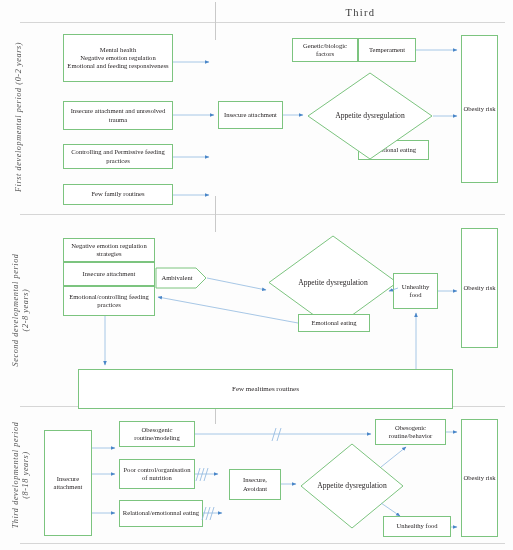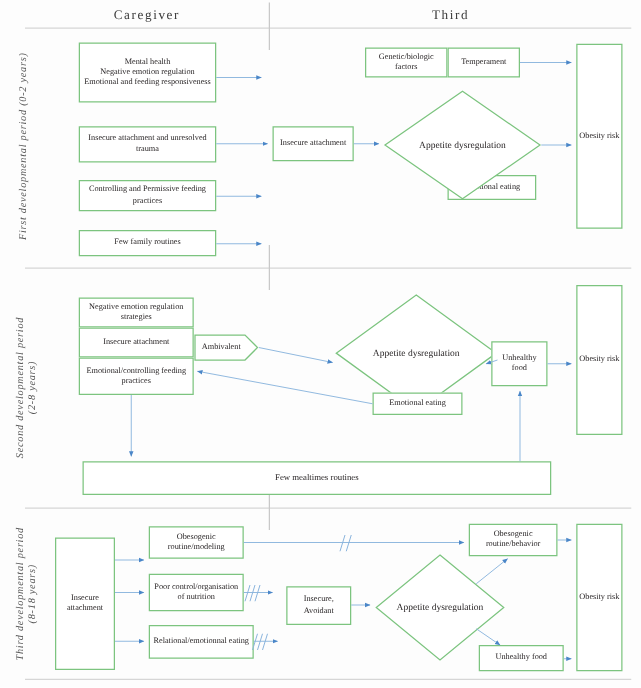--- a/index.html
+++ b/index.html
@@ -37,21 +37,20 @@
             pointer-events:none;overflow:visible;}
   .ln{stroke:#8ab4dd;stroke-width:.75px;fill:none;}
   .tick{stroke:#8ab4dd;stroke-width:.8px;fill:none;}
   .ah{fill:#4a86c8;}
 </style>
 </head>
 <body>
 
 <div id="root">
 
-  <div class="hdr" style="left:20px;top:7px;width:195px;">Caregiver</div>
   <div class="hdr" style="left:216px;top:7px;width:289px;">Third</div>
 
   <div class="hline" style="top:22px;"></div>
   <div class="hline" style="top:214px;"></div>
   <div class="hline" style="top:406px;"></div>
   <div class="hline" style="top:543px;"></div>
 
   <div class="vdiv" style="left:215px;top:2px;height:38px;"></div>
   <div class="vdiv" style="left:215px;top:196px;height:36px;"></div>
   <div class="vdiv" style="left:215px;top:388px;height:36px;"></div>
@@ -101,21 +100,21 @@
     </svg>
     <span>Appetite dysregulation</span>
   </div>
 
   <div class="bx" style="left:298px;top:314px;width:72px;height:18px;">Emotional eating</div>
 
   <div class="bx" style="left:393px;top:273px;width:45px;height:36px;">Unhealthy food</div>
 
   <div class="bx" style="left:461px;top:228px;width:37px;height:120px;">Obesity risk</div>
 
-  <div class="bx" style="left:66px;top:369px;width:375px;height:27px;font-size:7px;">Few mealtimes routines</div>
+  <div class="bx" style="left:78px;top:369px;width:375px;height:40px;font-size:7px;">Few mealtimes routines</div>
 
   <div class="bx" style="left:44px;top:430px;width:48px;height:106px;">Insecure attachment</div>
 
   <div class="bx" style="left:119px;top:421px;width:76px;height:26px;">Obesogenic routine/modeling</div>
   <div class="bx" style="left:119px;top:459px;width:76px;height:30px;">Poor control/organisation of nutrition</div>
   <div class="bx" style="left:119px;top:500px;width:84px;height:27px;">Relational/emotionnal eating</div>
 
   <div class="bx" style="left:229px;top:469px;width:52px;height:31px;">Insecure, Avoidant</div>
 
   <div class="dia" style="left:300px;top:443px;width:104px;height:86px;">

